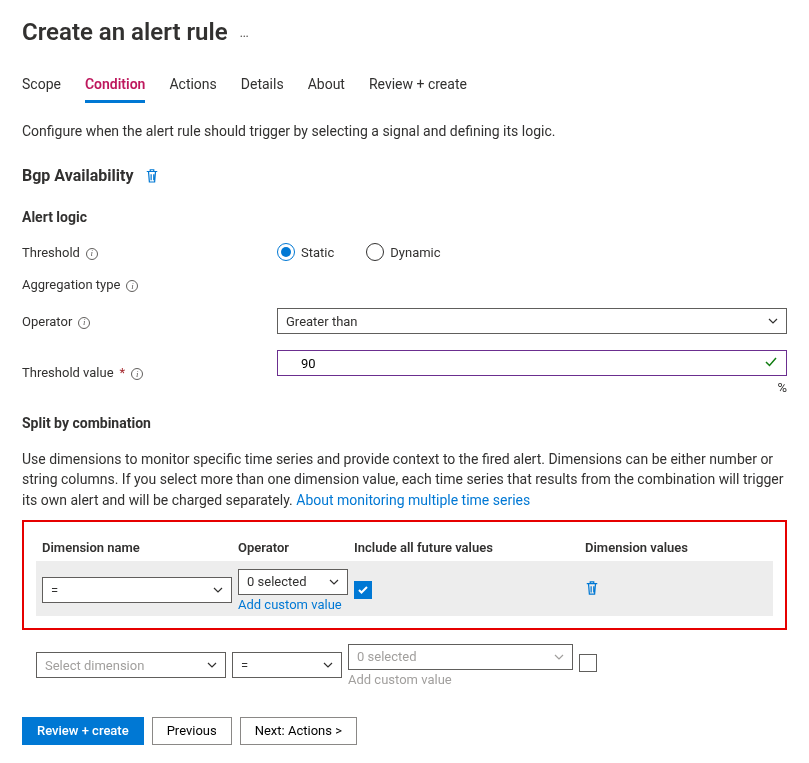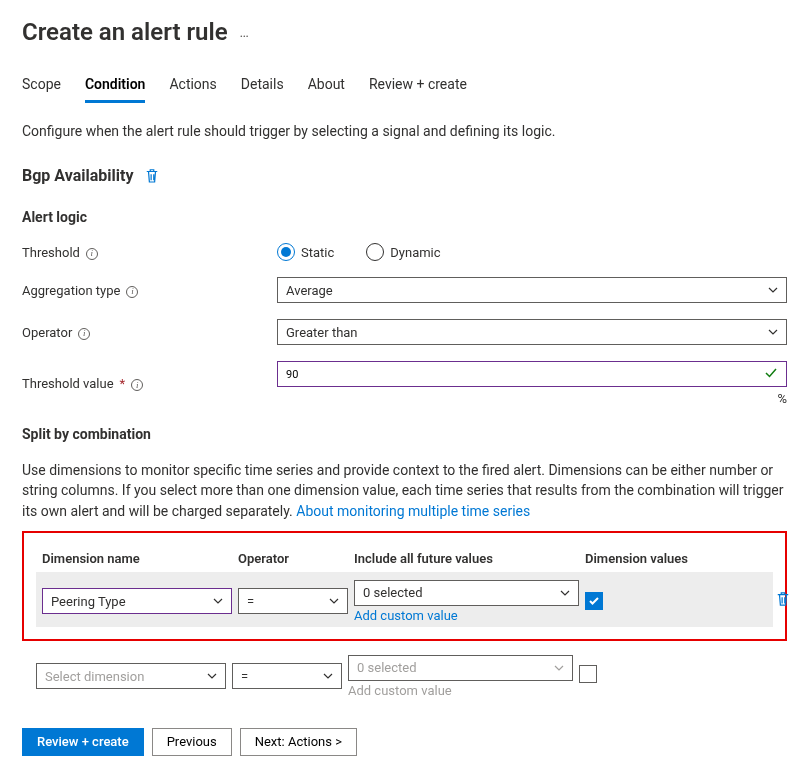--- a/index.html
+++ b/index.html
@@ -35,21 +35,21 @@
     margin-bottom: 20px;
   }
   .tab {
     font-size: 14px;
     padding-bottom: 8px;
     cursor: pointer;
     color: #323130;
   }
   .tab.active {
     font-weight: 600;
-    color: #000000;
+    color: #be185d;
     border-bottom: 3px solid #0078d4;
   }
   .description {
     font-size: 14px;
     margin-bottom: 18px;
     color: #323130;
   }
   .signal-row {
     display: flex;
     align-items: center;
@@ -153,23 +153,24 @@
     padding: 0 8px;
     font-size: 13px;
     display: flex;
     align-items: center;
     justify-content: space-between;
     background: #fff;
   }
   .input-box input {
     border: none;
     outline: none;
-    font-size: 11px;
+    font-size: 13px;
     width: 100%;
     font-family: inherit;
+    margin-left: 15px;
   }
   .checkmark {
     color: #107c10;
   }
   .unit {
     text-align: right;
     font-size: 13px;
     margin-top: 4px;
   }
   .dimensions-section { margin-top: 20px; }
@@ -313,30 +314,20 @@
         <span>Dynamic</span>
       </div>
     </div>
   </div>
 </div>
 
 <div class="form-row">
   <div class="label-col">
     <span>Aggregation type</span>
     <span class="info-icon">i</span>
-  </div>
-  <div class="control-col">
-    <div class="select-box">
-      <span>Average</span>
-      <span class="chev">
-          <svg viewBox="0 0 10 10">
-            <path d="M1 3l4 4 4-4" fill="none" stroke="#323130" stroke-width="1.2"></path>
-          </svg>
-        </span>
-    </div>
   </div>
 </div>
 
 <div class="form-row">
   <div class="label-col">
     <span>Operator</span>
     <span class="info-icon">i</span>
   </div>
   <div class="control-col">
     <div class="select-box">
@@ -377,28 +368,20 @@
 
   <div class="red-box">
     <div class="dim-header">
       <div>Dimension name</div>
       <div>Operator</div>
       <div>Include all future values</div>
       <div>Dimension values</div>
       <div></div>
     </div>
     <div class="dim-row highlight">
-      <div class="dim-select purple-border">
-        <span>Peering Type</span>
-        <span class="chev">
-            <svg viewBox="0 0 10 10">
-              <path d="M1 3l4 4 4-4" fill="none" stroke="#323130" stroke-width="1.2"></path>
-            </svg>
-          </span>
-      </div>
       <div class="dim-select">
         <span>=</span>
         <span class="chev">
             <svg viewBox="0 0 10 10">
               <path d="M1 3l4 4 4-4" fill="none" stroke="#323130" stroke-width="1.2"></path>
             </svg>
           </span>
       </div>
       <div class="values-cell">
         <div class="dim-select">

